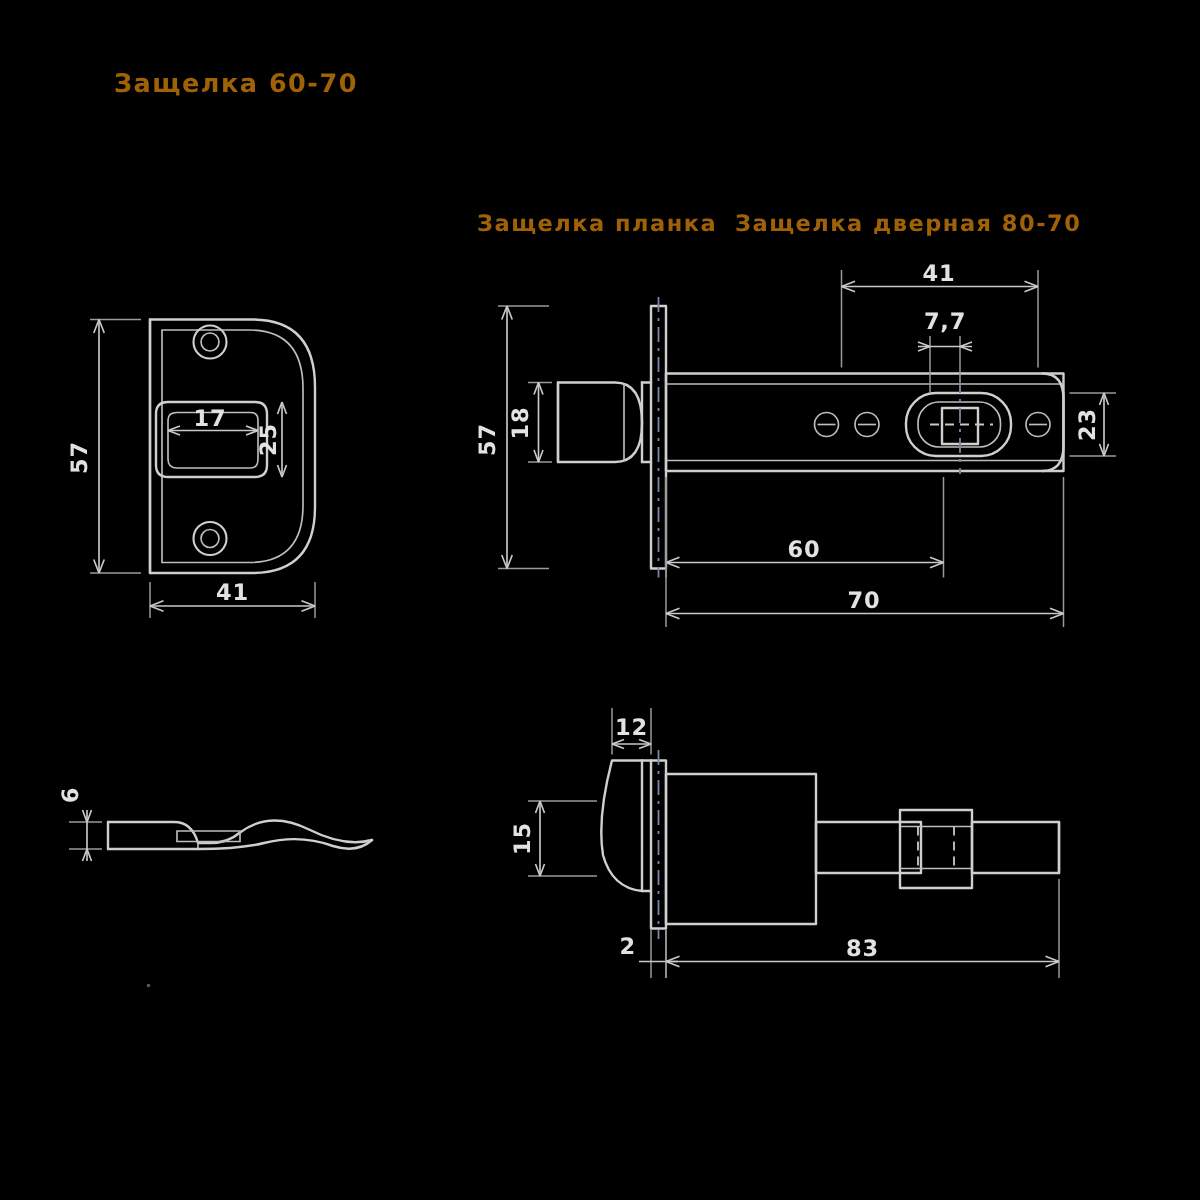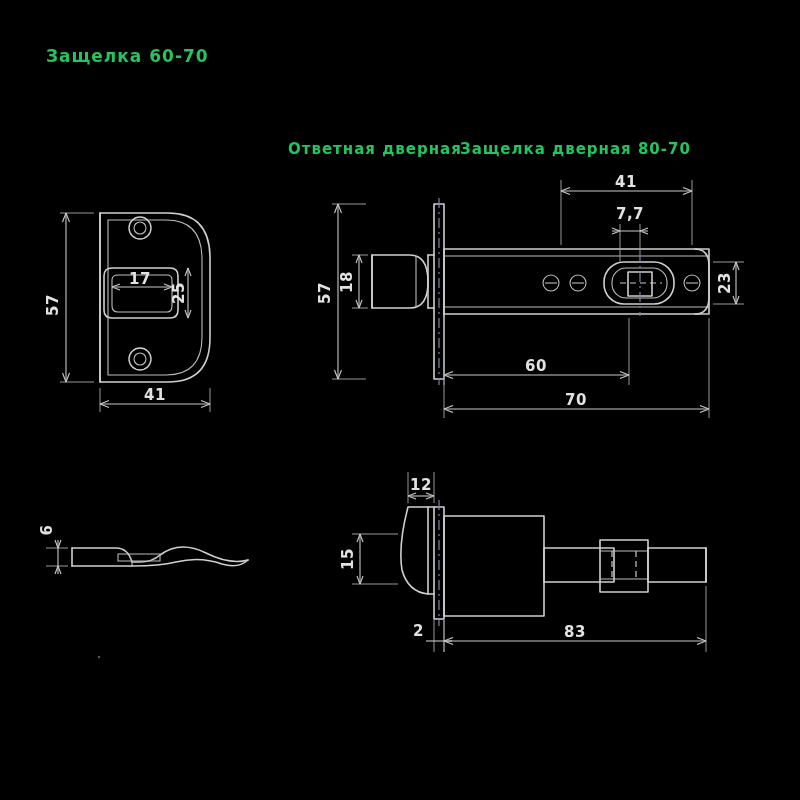--- a/index.html
+++ b/index.html
@@ -10,24 +10,25 @@
   #page {
     position: relative;
     width: 800px;
     height: 800px;
     background: #000000;
     font-family: "DejaVu Sans", sans-serif;
     overflow: hidden;
   }
   .title {
     position: absolute;
-    color: #22c55e;
+    color: #a16207;
     font-weight: bold;
     letter-spacing: 1px;
     white-space: nowrap;
+    margin-left: 30px;
   }
   #main-title {
     left: 46px;
     top: 46px;
     font-size: 17px;
   }
   #title-strike {
     left: 288px;
     top: 140px;
     font-size: 15px;
@@ -91,21 +92,21 @@
     stroke-width: 1.4;
   }
   .fillnone { fill: none; }
 </style>
 </head>
 <body>
 
 <div id="page">
 
   <div class="title" id="main-title">Защелка 60-70</div>
-  <div class="title" id="title-strike">Ответная дверная</div>
+  <div class="title" id="title-strike">Защелка планка</div>
   <div class="title" id="title-latch">Защелка дверная 80-70</div>
 
   <svg class="layer" viewBox="0 0 800 800">
 
     <g>
 
       <path class="ln" d="M100 213 L168 213 Q210 213 210 258 L210 338 Q210 382 168 382 L100 382 Z"></path>
 
       <path class="ln-thin" d="M108 220 L166 220 Q202 220 202 259 L202 337 Q202 375 166 375 L108 375 Z"></path>
 

